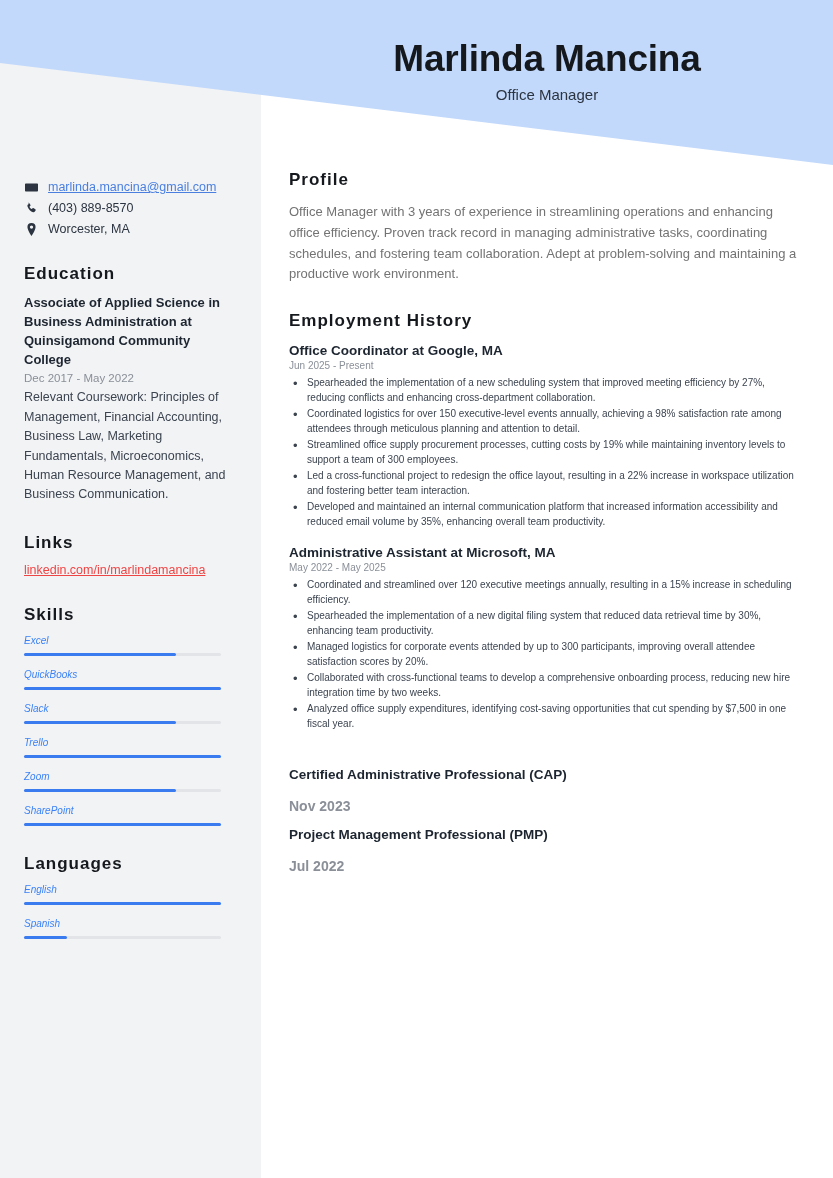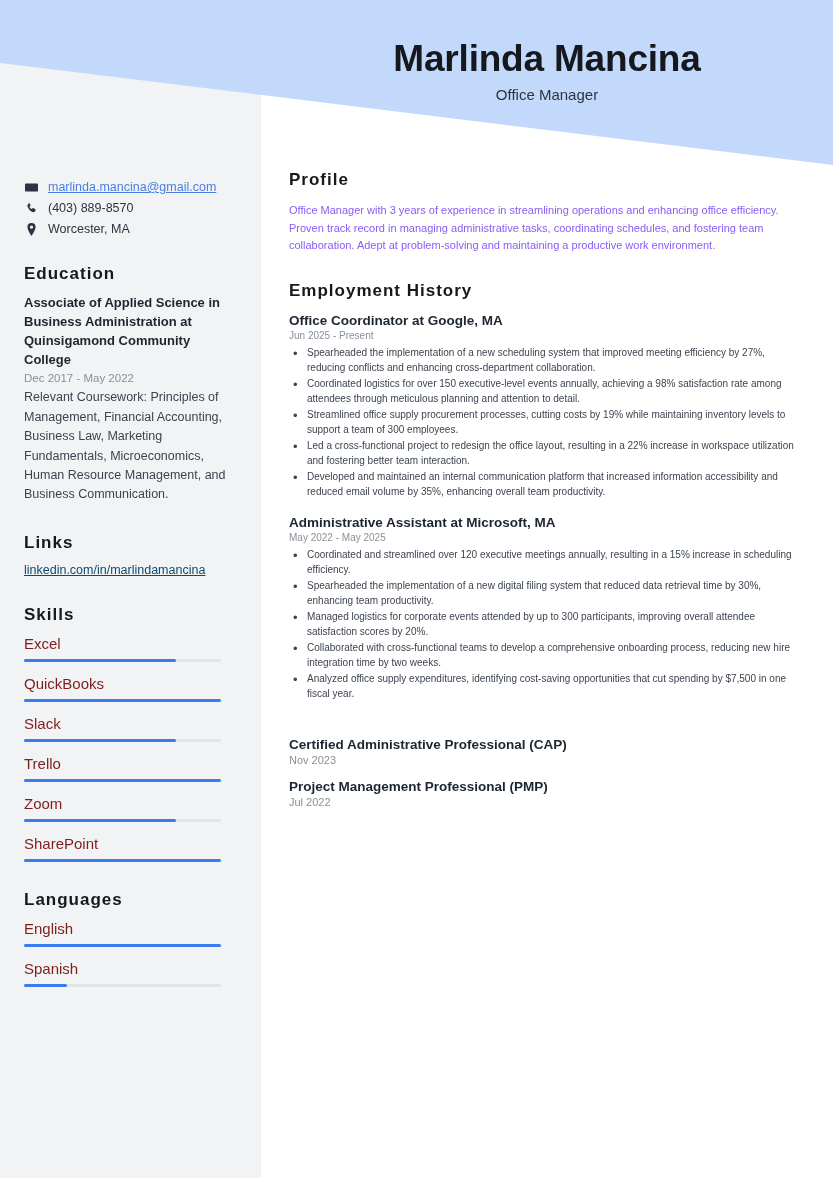--- a/index.html
+++ b/index.html
@@ -129,53 +129,54 @@
   }
   .edu-desc {
     font-size: 12.5px;
     line-height: 1.55;
     color: #3c4450;
   }
 
   
   .side-link {
     font-size: 12.5px;
-    color: #0c4a6e;
+    color: #ef4444;
     text-decoration: underline;
     display: block;
     word-break: break-all;
   }
 
   
   .bar-item { margin-bottom: 13px; }
   .bar-label {
-    font-size: 15px;
-    color: #7f1d1d;
+    font-size: 10px;
+    color: #3b82f6;
     margin-bottom: 7px;
+    font-style: italic;
   }
   .bar-track {
     position: relative;
     height: 3px;
     width: 197px;
     background: #e2e4e8;
     border-radius: 2px;
   }
   .bar-fill {
     position: absolute;
     left: 0; top: 0;
     height: 3px;
     background: #3b7bf0;
     border-radius: 2px;
   }
 
   
   .profile-text {
-    font-size: 11px;
+    font-size: 13px;
     line-height: 1.6;
-    color: #8b5cf6;
+    color: #737373;
   }
   .main-section { margin-bottom: 26px; }
   .job { margin-bottom: 16px; }
   .job-heading {
     font-size: 13.5px;
     font-weight: bold;
     color: #1d2530;
   }
   .job-date {
     font-size: 10px;
@@ -204,23 +205,24 @@
   }
 
   
   .cert { margin-bottom: 13px; }
   .cert-name {
     font-size: 13.5px;
     font-weight: bold;
     color: #1d2530;
   }
   .cert-date {
-    font-size: 11px;
+    font-size: 14px;
     color: #8a8f98;
-    margin-top: 2px;
+    margin-top: 16px;
+    font-weight: bold;
   }
   .section-gap-top { margin-top: 36px; }
 </style>
 </head>
 <body>
 
 <div class="sidebar-bg"></div>
 <div class="header-banner"></div>
 
 <div class="header-text">

